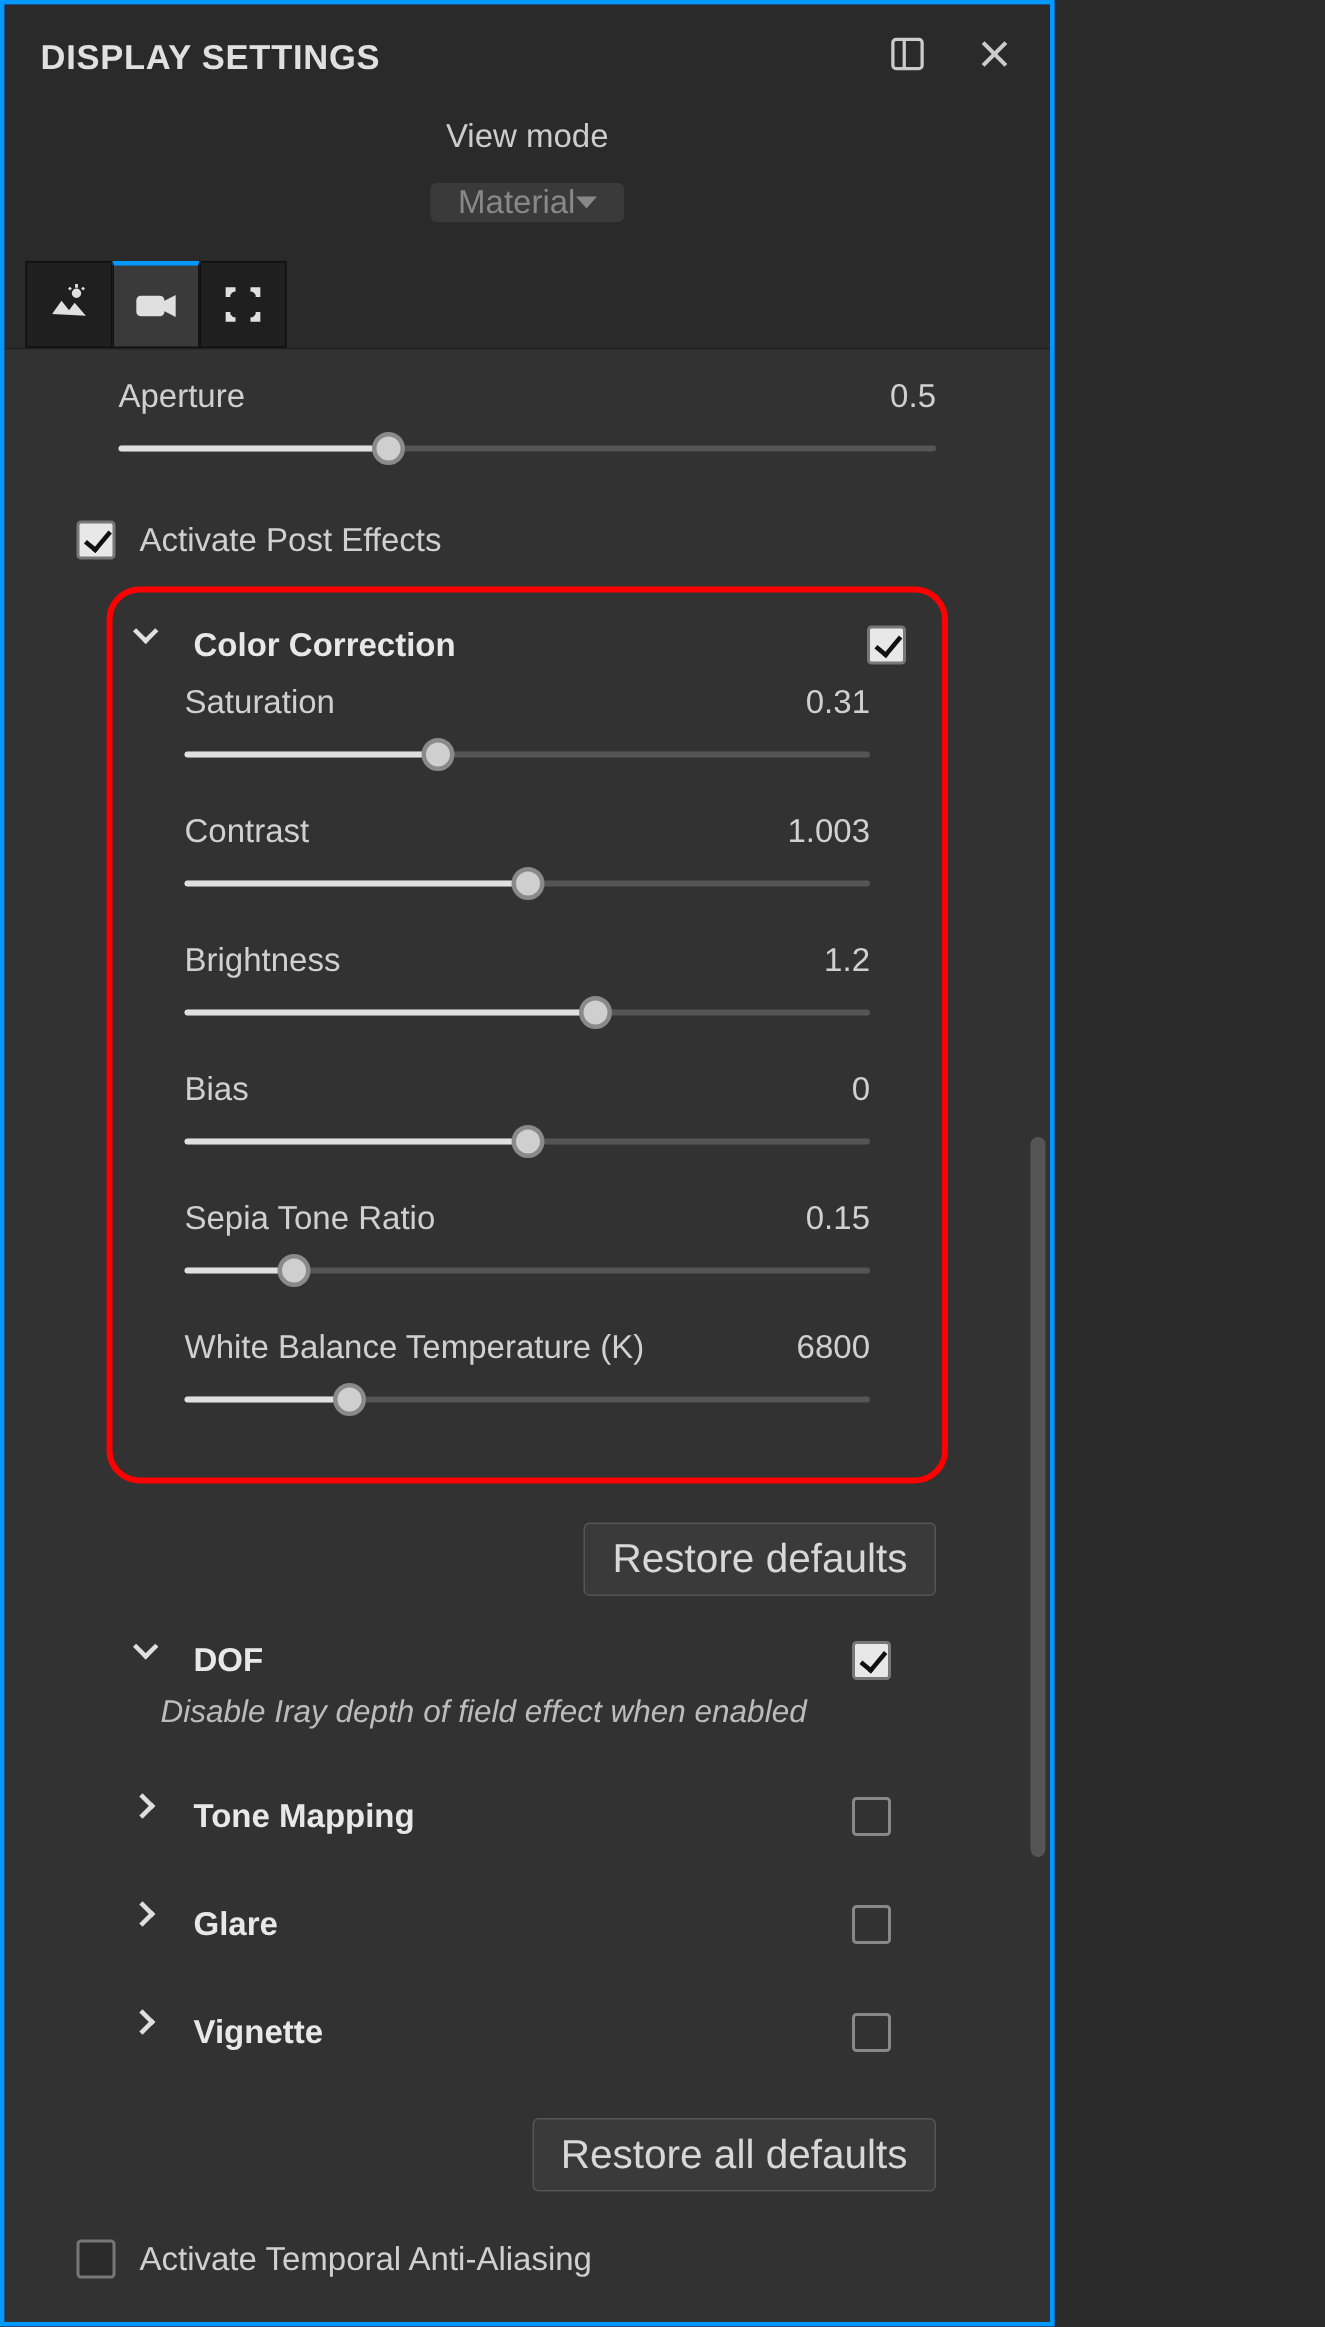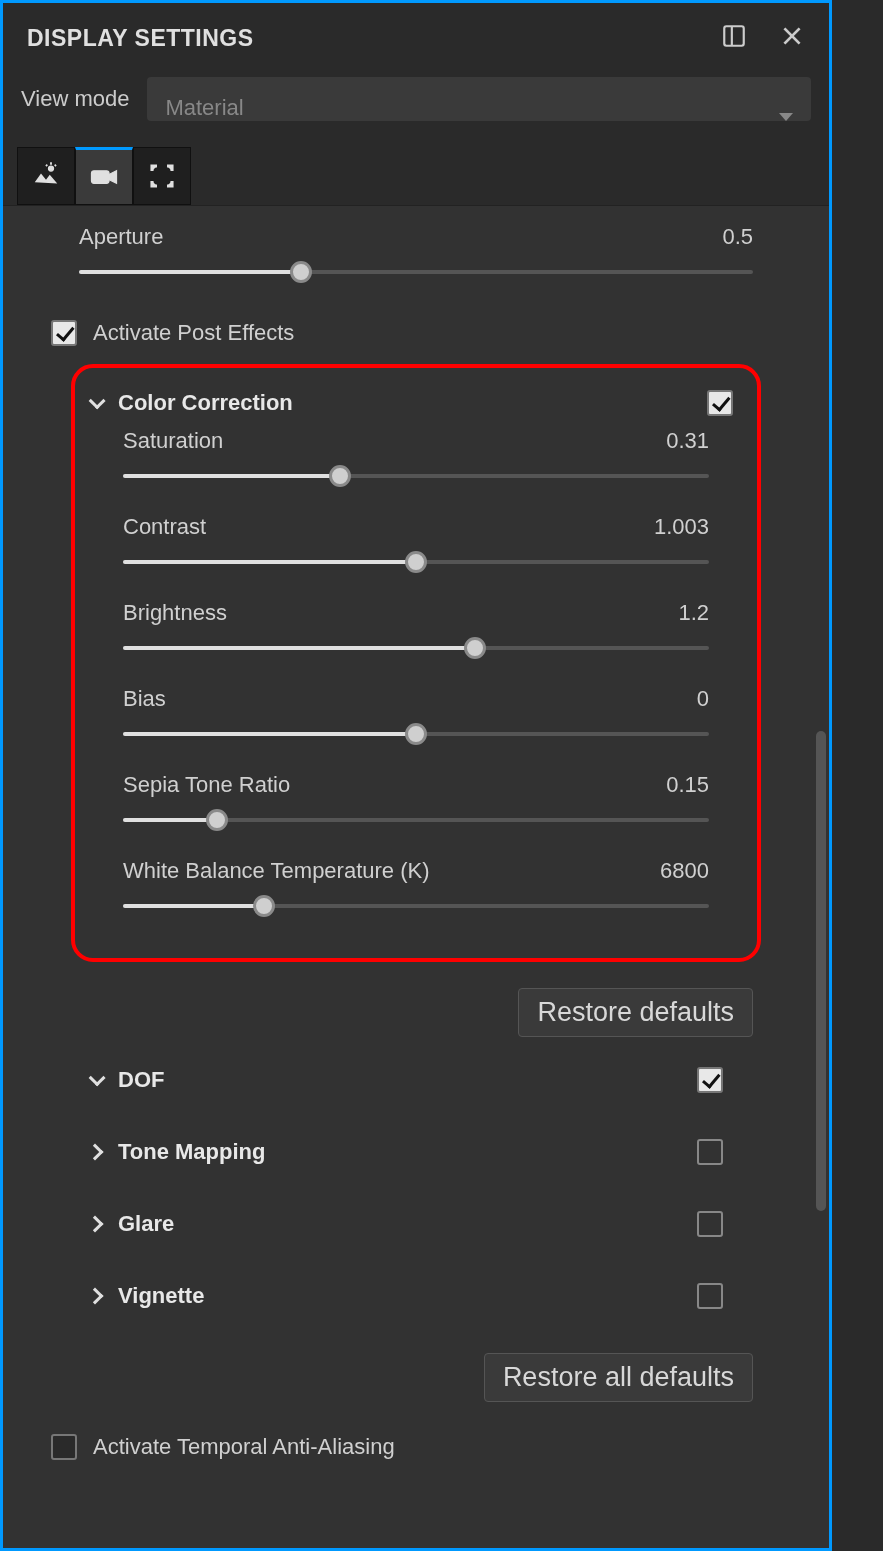--- a/index.html
+++ b/index.html
@@ -5,21 +5,21 @@
   * { box-sizing: border-box; margin: 0; padding: 0; }
   html, body {
     width: 883px;
     height: 1551px;
     background: #2a2a2a;
     font-family: "Segoe UI", Arial, sans-serif;
     color: #cccccc;
     overflow: hidden;
   }
   .window {
-    width: 832px;
+    width: 703px;
     height: 1551px;
     background: #1d4ed8;
     border: 3px solid #0099ff;
     display: flex;
     flex-direction: column;
   }
   
   .titlebar {
     display: flex;
     align-items: center;
@@ -42,34 +42,35 @@
     width: 26px; height: 26px;
     stroke: #cccccc;
   }
   
   .viewmode-row {
     display: flex;
     align-items: center;
     padding: 12px 18px 18px 18px;
     gap: 18px;
     background: #2a2a2a;
+    flex-direction: column;
   }
   .viewmode-label {
     font-size: 22px;
     color: #cccccc;
     white-space: nowrap;
   }
   .viewmode-select {
     flex: 1;
     background: #3a3a3a;
     border: none;
     border-radius: 4px;
     height: 44px;
     display: flex;
-    align-items: flex-end;
+    align-items: center;
     justify-content: space-between;
     padding: 0 18px;
     color: #888;
     font-size: 22px;
   }
   .chev-down {
     border-left: 7px solid transparent;
     border-right: 7px solid transparent;
     border-top: 8px solid #888;
     width: 0; height: 0;
@@ -200,22 +201,21 @@
   }
   .section-header.inside-hl {
     padding: 8px 24px 12px 14px;
   }
   .section-row-outer {
     padding: 0 76px;
     margin-bottom: 32px;
   }
   .section-header .left {
     display: flex;
-    align-items: center;
-    gap: 17px;
+    gap: 28px;
   }
   .chev {
     display: inline-block;
     width: 12px; height: 12px;
     border-right: 3px solid #e0e0e0;
     border-bottom: 3px solid #e0e0e0;
   }
   .chev.open { transform: rotate(45deg) translateY(-3px); }
   .chev.closed { transform: rotate(-45deg); }
   .section-subtext {
@@ -415,20 +415,21 @@
     </div>
 
     <div class="section-row-outer">
       <div class="section-header">
         <div class="left">
           <span class="chev open"></span>
           <span>DOF</span>
         </div>
         <div class="checkbox checked"></div>
       </div>
+      <div class="section-subtext">Disable Iray depth of field effect when enabled</div>
     </div>
 
     <div id="collapsed-sections">
         <div class="section-row-outer">
           <div class="section-header">
             <div class="left">
               <span class="chev closed"></span>
               <span>Tone Mapping</span>
             </div>
             <div class="checkbox-square"></div>

